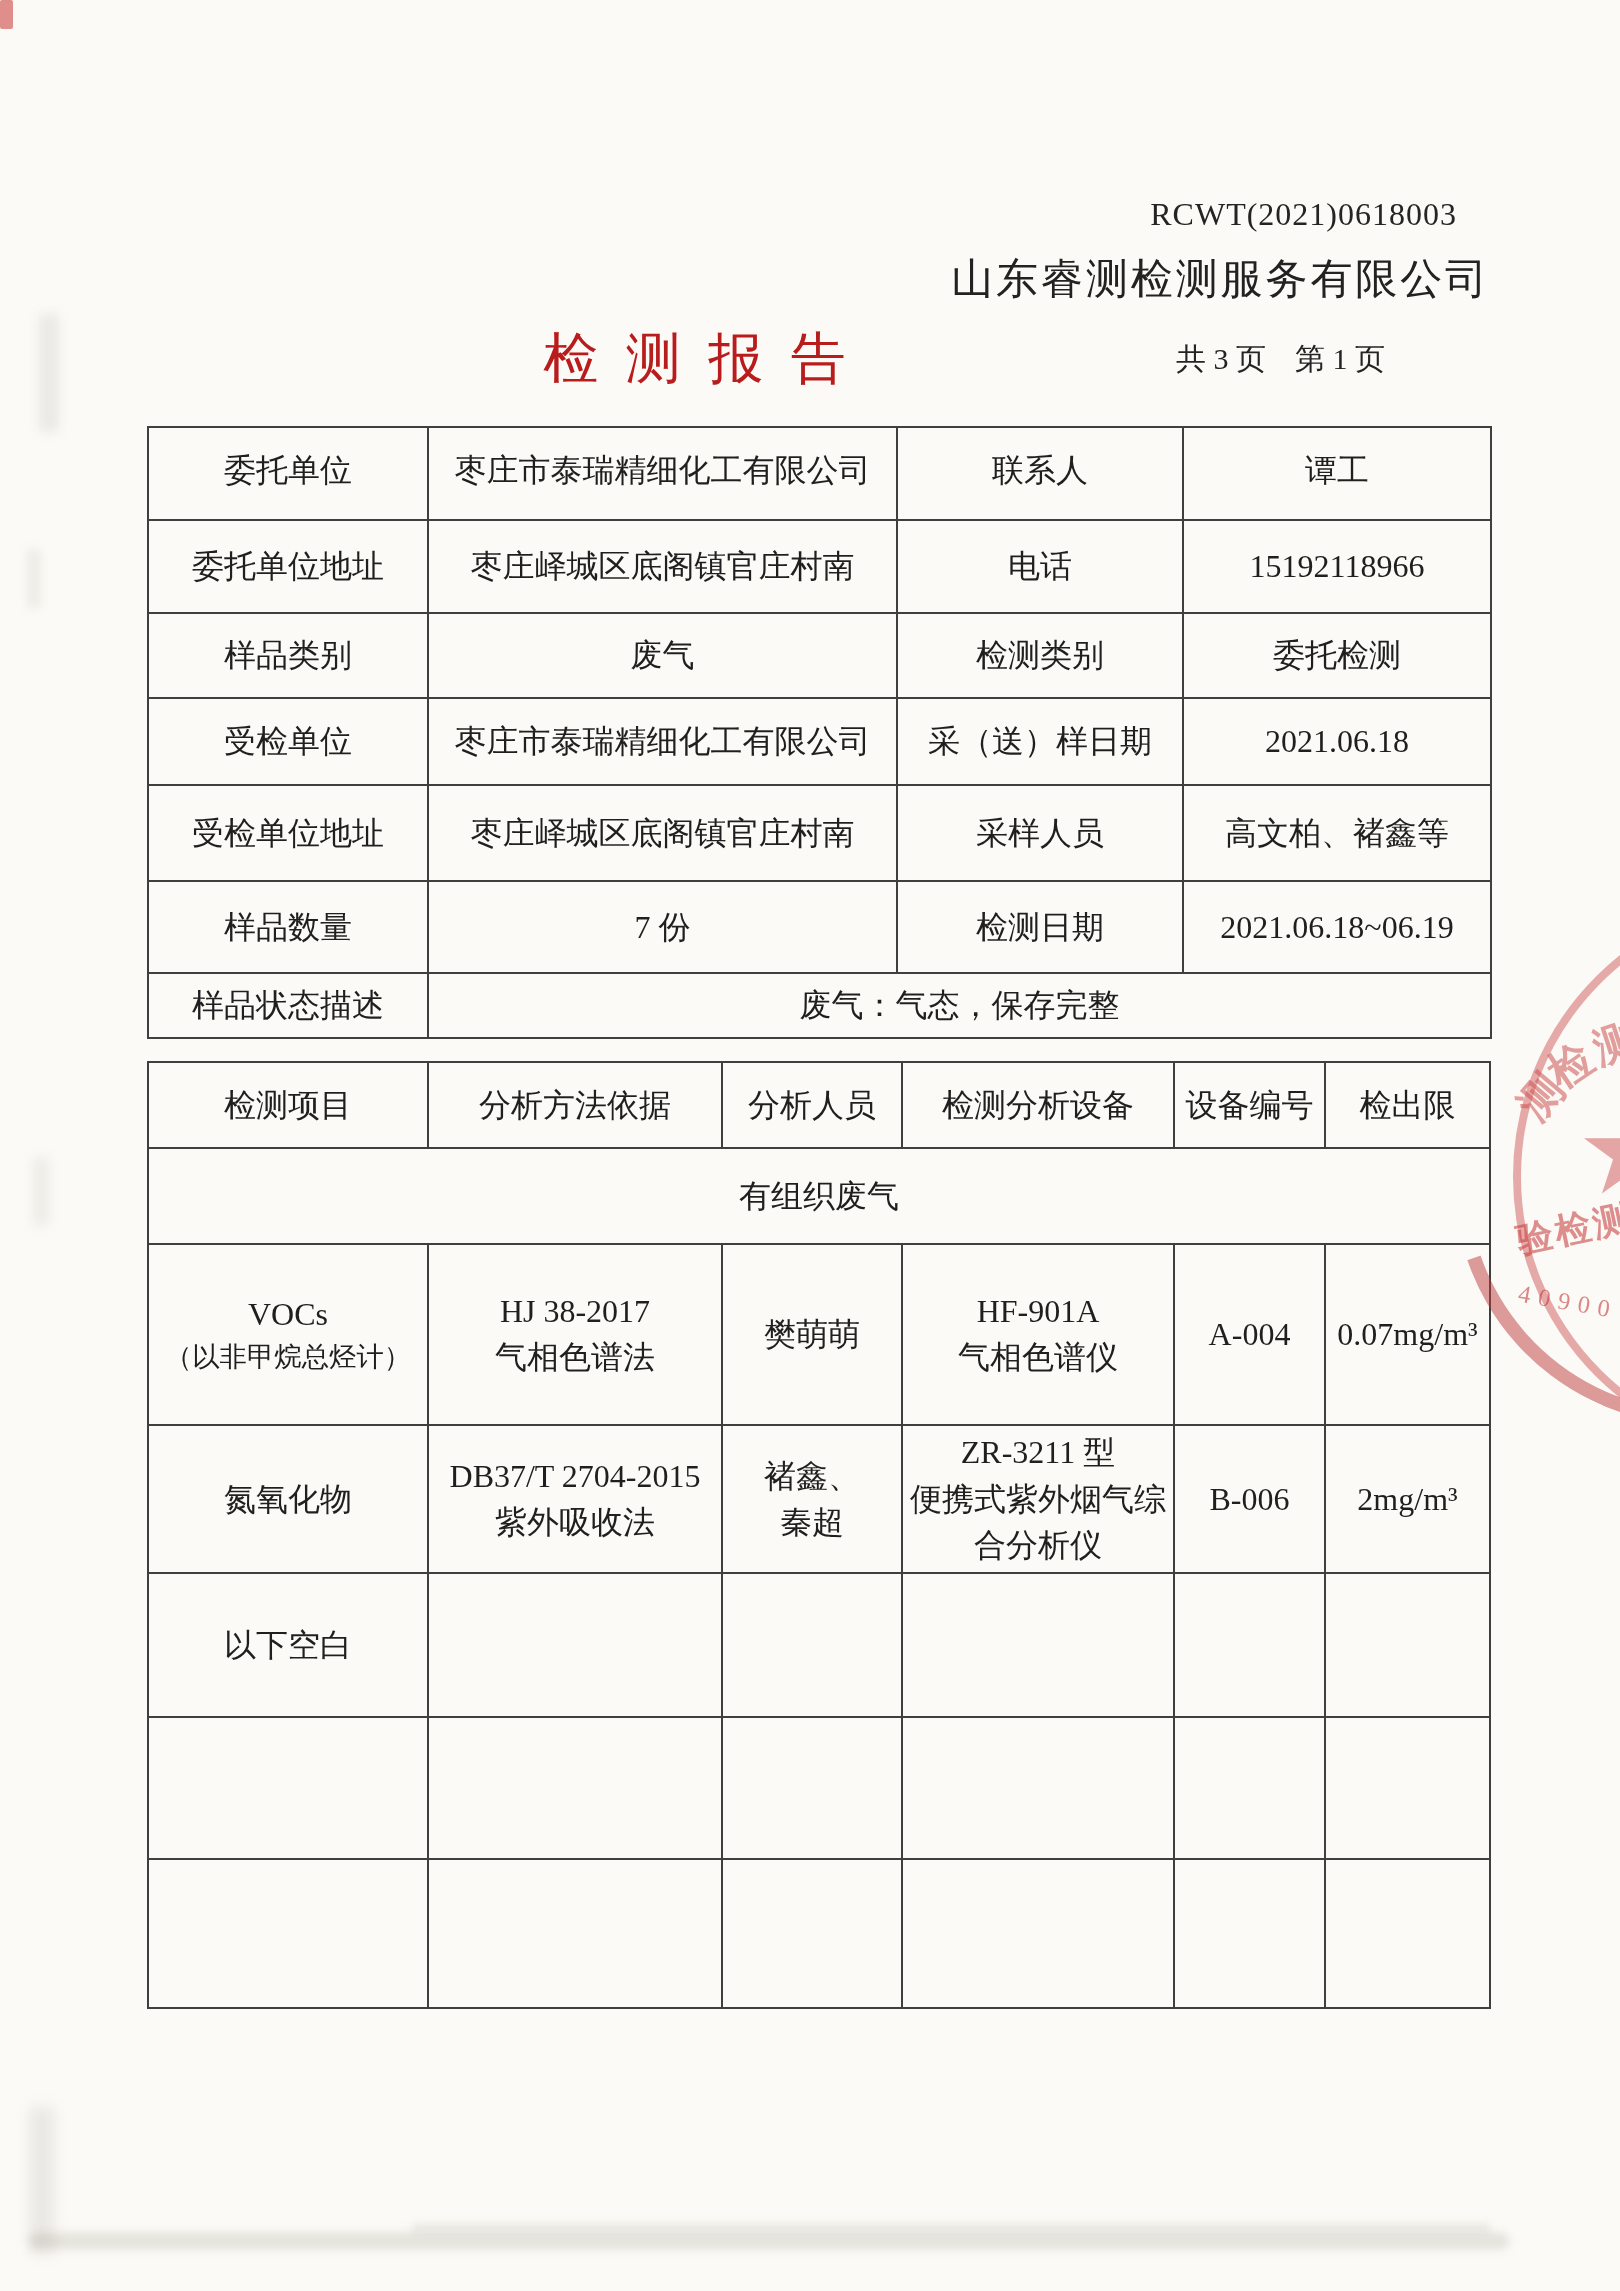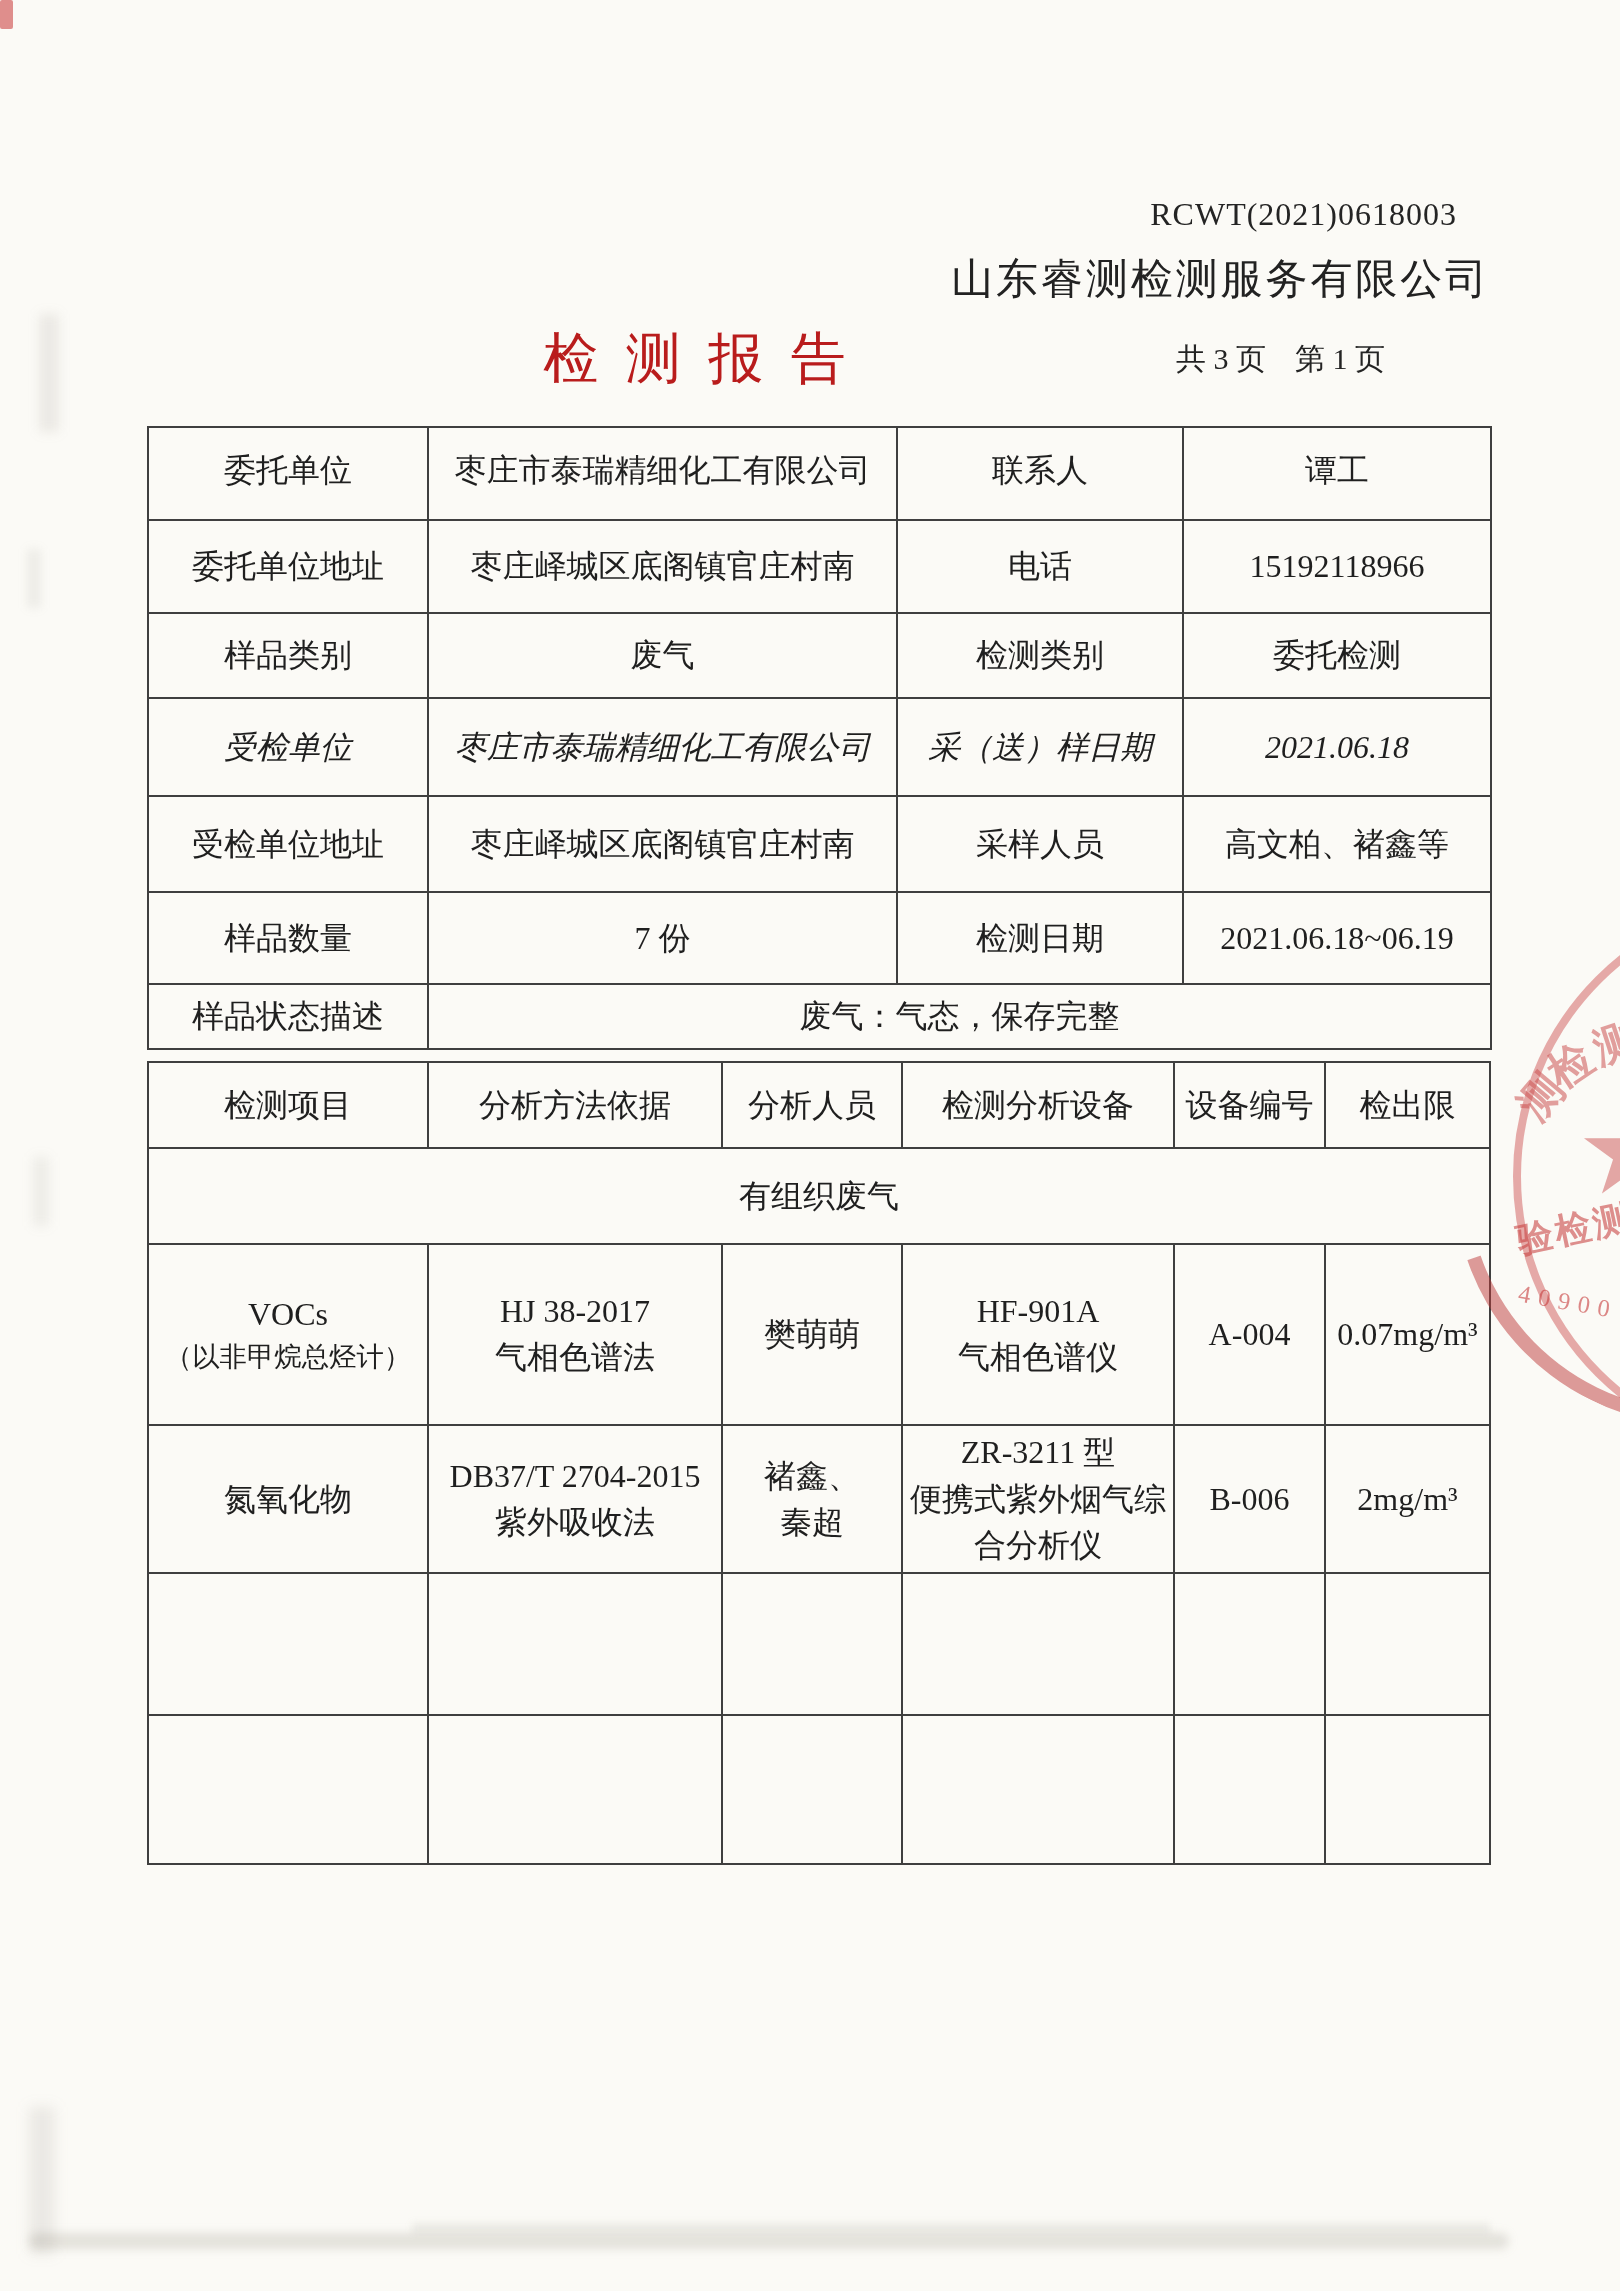--- a/index.html
+++ b/index.html
@@ -37,21 +37,21 @@
     border:2px solid #3f3f3f;
     text-align:center;vertical-align:middle;
     font-size:32px;line-height:1.45;
     white-space:pre-line;
     padding:0 5.9px;box-sizing:border-box;
     color:#1f1f1f;
   }
   .tbl-a{top:426px;}
   .tbl-b{top:1061px;}
   .tbl-a tr.r1{height:93px;font-family:Liberation Mono, monospace;} .tbl-a tr.r2{height:93px;} .tbl-a tr.r3{height:85px;}
-  .tbl-a tr.r4{height:98px;font-style:italic;} .tbl-a tr.r5{height:96px;} .tbl-a tr.r6{height:92px;}
+  .tbl-a tr.r4{height:87px;} .tbl-a tr.r5{height:96px;} .tbl-a tr.r6{height:92px;}
   .tbl-a tr.r7{height:65px;}
   .tbl-b tr.rh{height:86px;} .tbl-b tr.rs{height:96px;}
   .tbl-b tr.rv{height:144px;} .tbl-b tr.rn{height:148px;}
   .tbl-b tr.rb{height:144px;} .tbl-b tr.re1{height:142px;} .tbl-b tr.re2{height:149px;}
   .item-note{font-size:27.4px;display:block;}
   
   .stamp{position:absolute;left:1498px;top:882px;width:608px;height:608px;pointer-events:none;}
   .stamp *{position:absolute;color:rgba(204,82,82,.55);}
   .stamp .ring{
     left:14.7px;top:11.8px;width:549px;height:549px;border-radius:50%;
@@ -185,20 +185,28 @@
     <td>DB37/T 2704-2015
 紫外吸收法</td>
     <td>褚鑫、
 秦超</td>
     <td>ZR-3211 型
 便携式紫外烟气综
 合分析仪</td>
     <td>B-006</td>
     <td>2mg/m³</td>
   </tr>
+  <tr class="rb">
+    <td>以下空白</td>
+    <td></td>
+    <td></td>
+    <td></td>
+    <td></td>
+    <td></td>
+  </tr>
   <tr class="re1">
     <td></td>
     <td></td>
     <td></td>
     <td></td>
     <td></td>
     <td></td>
   </tr>
   <tr class="re2">
     <td></td>

